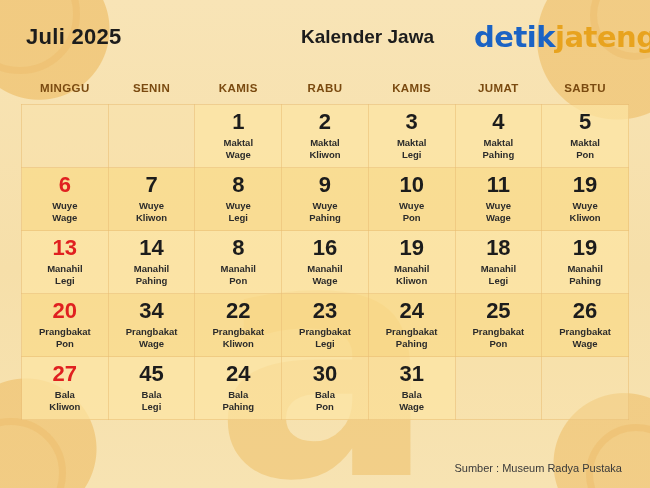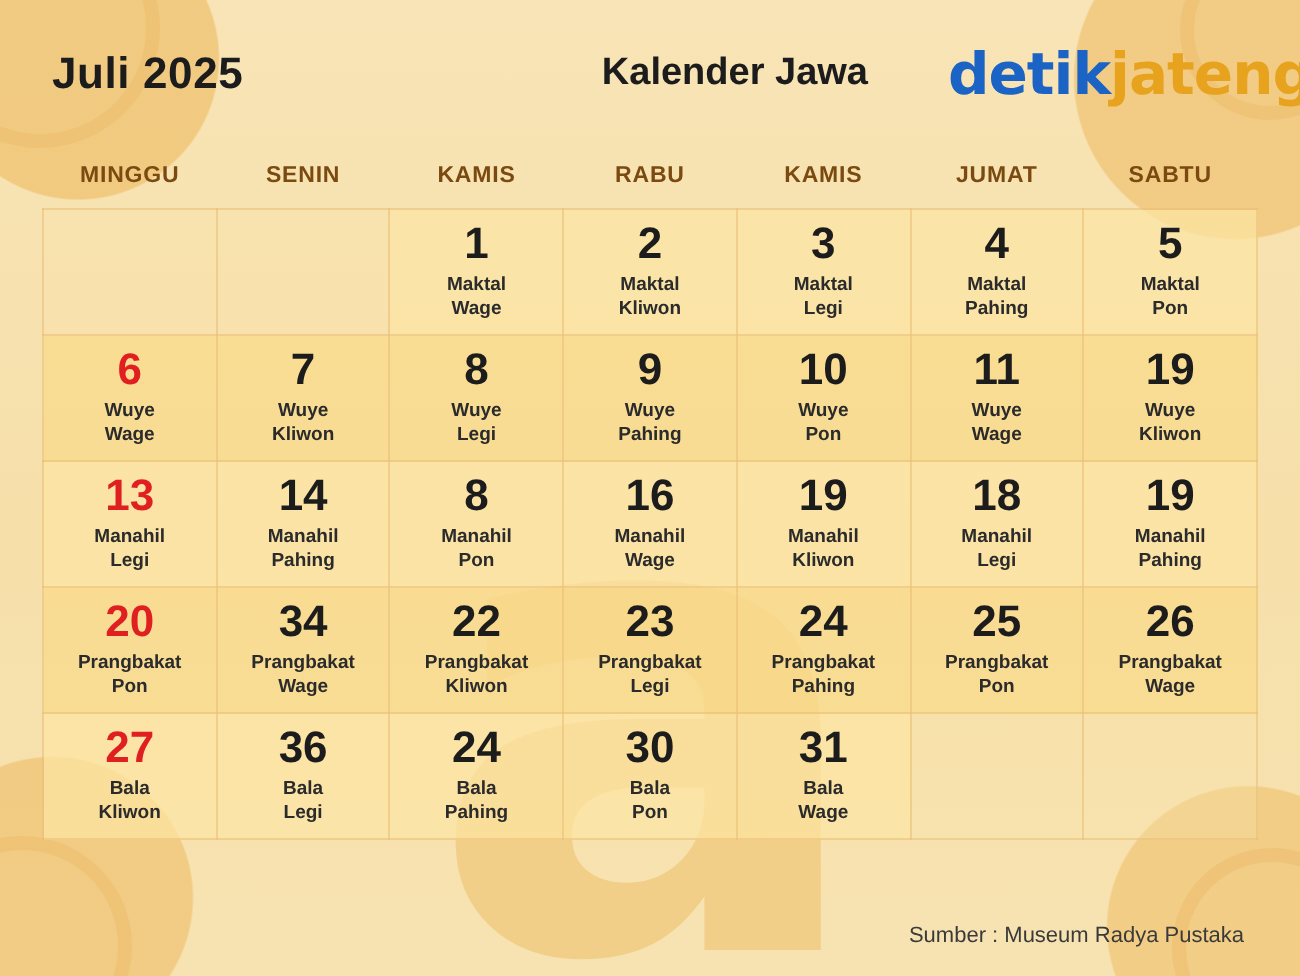--- a/index.html
+++ b/index.html
@@ -304,21 +304,21 @@
             <div class="jawa" style="margin-top: 0px;">Wage</div>
           </td>
         </tr>
         <tr class="">
           <td>
             <div class="daynum sunday">27</div>
             <div class="jawa">Bala</div>
             <div class="jawa" style="margin-top: 0px;">Kliwon</div>
           </td>
           <td>
-            <div class="daynum">36</div>
+            <div class="daynum">45</div>
             <div class="jawa">Bala</div>
             <div class="jawa" style="margin-top: 0px;">Legi</div>
           </td>
           <td>
             <div class="daynum">24</div>
             <div class="jawa">Bala</div>
             <div class="jawa" style="margin-top: 0px;">Pahing</div>
           </td>
           <td>
             <div class="daynum">30</div>

